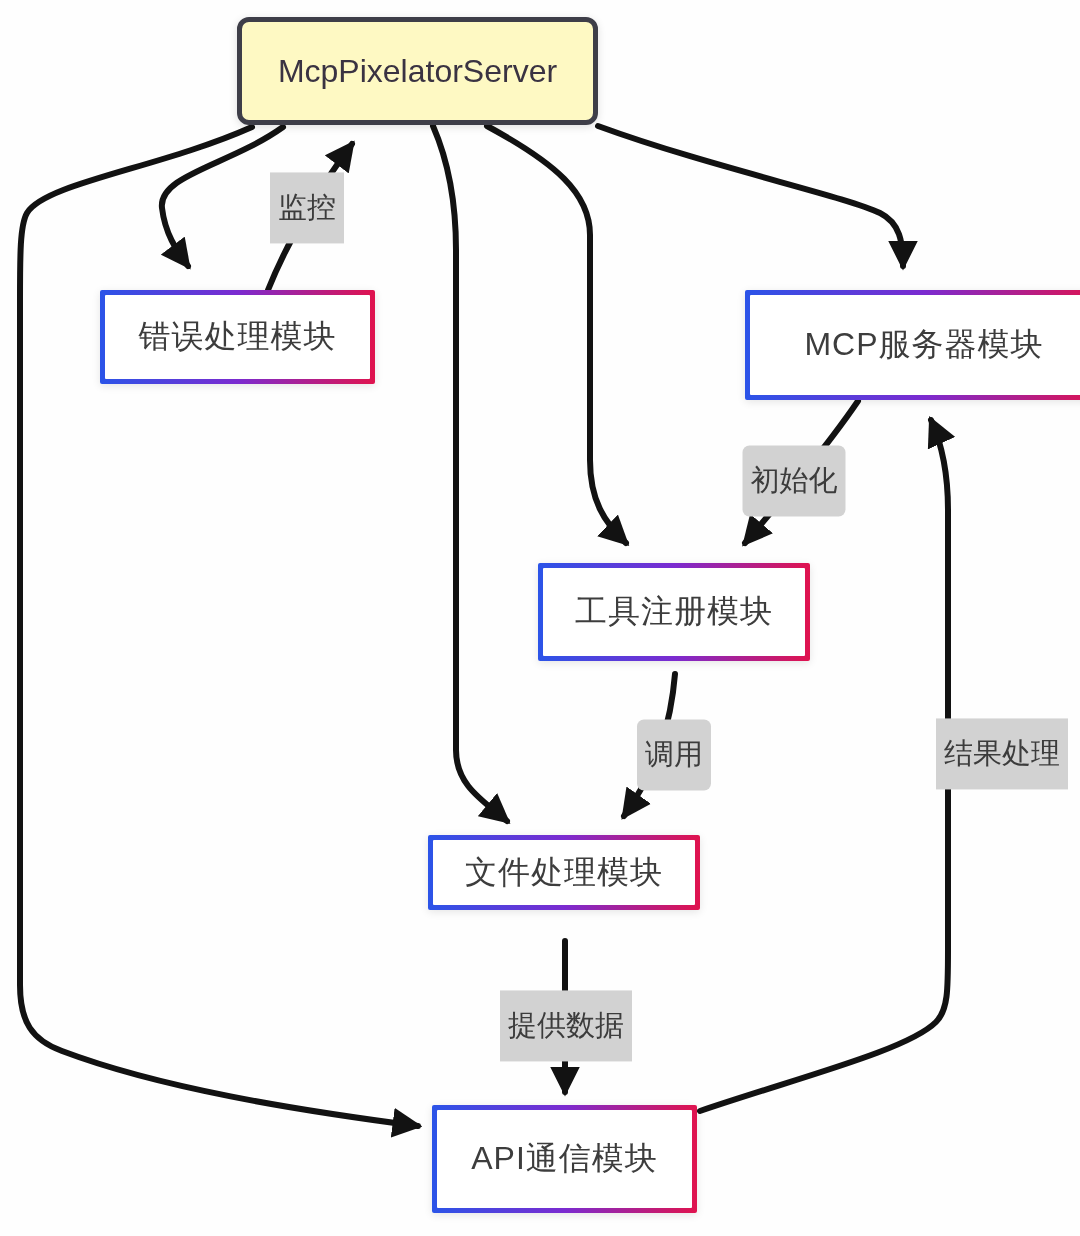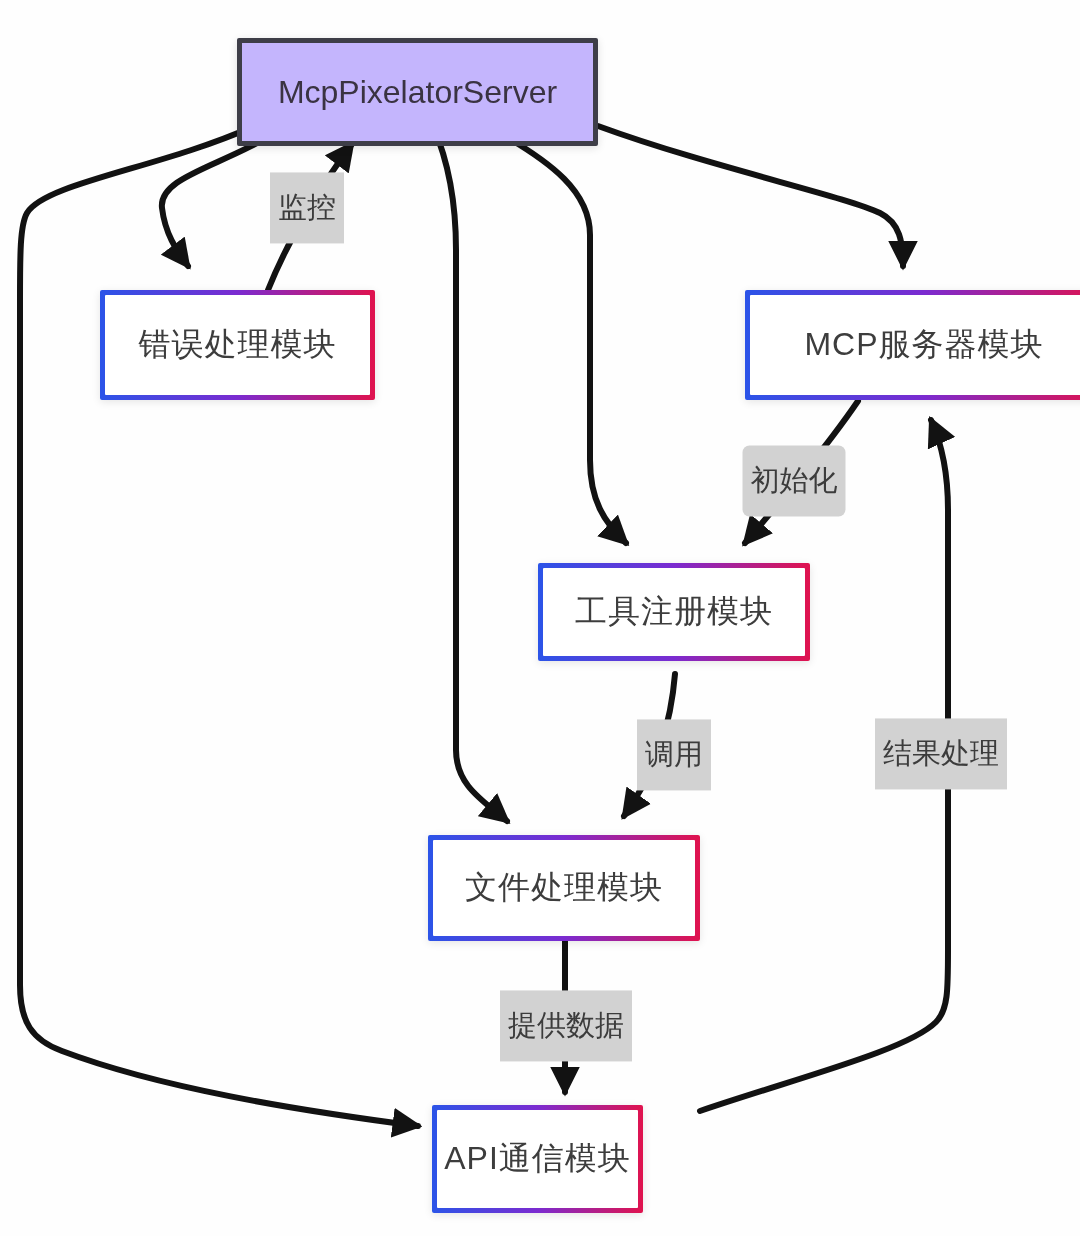--- a/index.html
+++ b/index.html
@@ -21,26 +21,25 @@
   .gbox .inner{
     background:#ffffff;flex:1;
     display:flex;align-items:center;justify-content:center;
     font-size:32px;color:#3d3d3d;letter-spacing:1px;
     border-radius:1px;
   }
   
   .server-box{
     position:absolute;z-index:2;
     left:237px;top:17px;width:361px;height:108px;
-    background:#c4b5fd;border:5px solid #3e3e48;border-radius:2px;
+    background:#fef9c3;border:5px solid #3e3e48;border-radius:12px;
     box-sizing:border-box;
     display:flex;align-items:center;justify-content:center;
     font-size:32px;color:#3a3342;
     box-shadow:0 2px 8px rgba(0,0,0,0.12);
-    margin-top:21px;
   }
   .edge-label{
     position:absolute;z-index:3;
     transform:translate(-50%,-50%);
     background:#d2d2d2;color:#3c3c3c;
     font-size:29px;line-height:1.35;
     padding:16px 8px;white-space:nowrap;
   }
 </style>
 </head>
@@ -65,43 +64,43 @@
       <path d="M 565,941 L 565,1092" marker-end="url(#ah)"></path>
       <path d="M 252,127 C 160,168 45,183 27,213 C 20,225 20,255 20,300 L 20,985 C 20,1022 32,1040 62,1051 C 160,1088 295,1110 418,1126" marker-end="url(#ah)"></path>
       <path d="M 700,1111 C 800,1077 908,1050 936,1022 C 948,1010 948,990 948,950 L 948,510 C 948,470 941,442 931,420" marker-end="url(#ah)"></path>
     </g>
   </svg>
 
   <div class="server-box">
     <span>McpPixelatorServer</span>
   </div>
 
-  <div class="gbox" style="left:100px;top:290px;width:275px;height:110px;box-sizing:border-box;">
+  <div class="gbox" style="left:100px;top:290px;width:275px;height:94px;box-sizing:border-box;">
     <div class="inner">错误处理模块</div>
   </div>
 
   <div class="gbox" style="left:745px;top:290px;width:358px;height:110px;box-sizing:border-box;">
     <div class="inner">MCP服务器模块</div>
   </div>
 
   <div class="gbox" style="left:538px;top:563px;width:272px;height:98px;box-sizing:border-box;">
     <div class="inner">工具注册模块</div>
   </div>
 
-  <div class="gbox" style="left:428px;top:835px;width:272px;height:106px;box-sizing:border-box;">
+  <div class="gbox" style="left:428px;top:835px;width:272px;height:75px;box-sizing:border-box;">
     <div class="inner">文件处理模块</div>
   </div>
 
-  <div class="gbox" style="left:432px;top:1105px;width:211px;height:108px;box-sizing:border-box;">
+  <div class="gbox" style="left:432px;top:1105px;width:265px;height:108px;box-sizing:border-box;">
     <div class="inner">API通信模块</div>
   </div>
 
   <div class="edge-label" style="left:307px;top:208px;">监控</div>
 
   <div class="edge-label" style="left:794px;top:481px;border-radius:7px;">初始化</div>
 
-  <div class="edge-label" style="left:674px;top:755px;">调用</div>
+  <div class="edge-label" style="left:674px;top:755px;border-radius:7px;">调用</div>
 
-  <div class="edge-label" style="left:941px;top:754px;">结果处理</div>
+  <div class="edge-label" style="left:1002px;top:754px;">结果处理</div>
 
   <div class="edge-label" style="left:566px;top:1026px;">提供数据</div>
 
 </div>
 
 </body></html>

